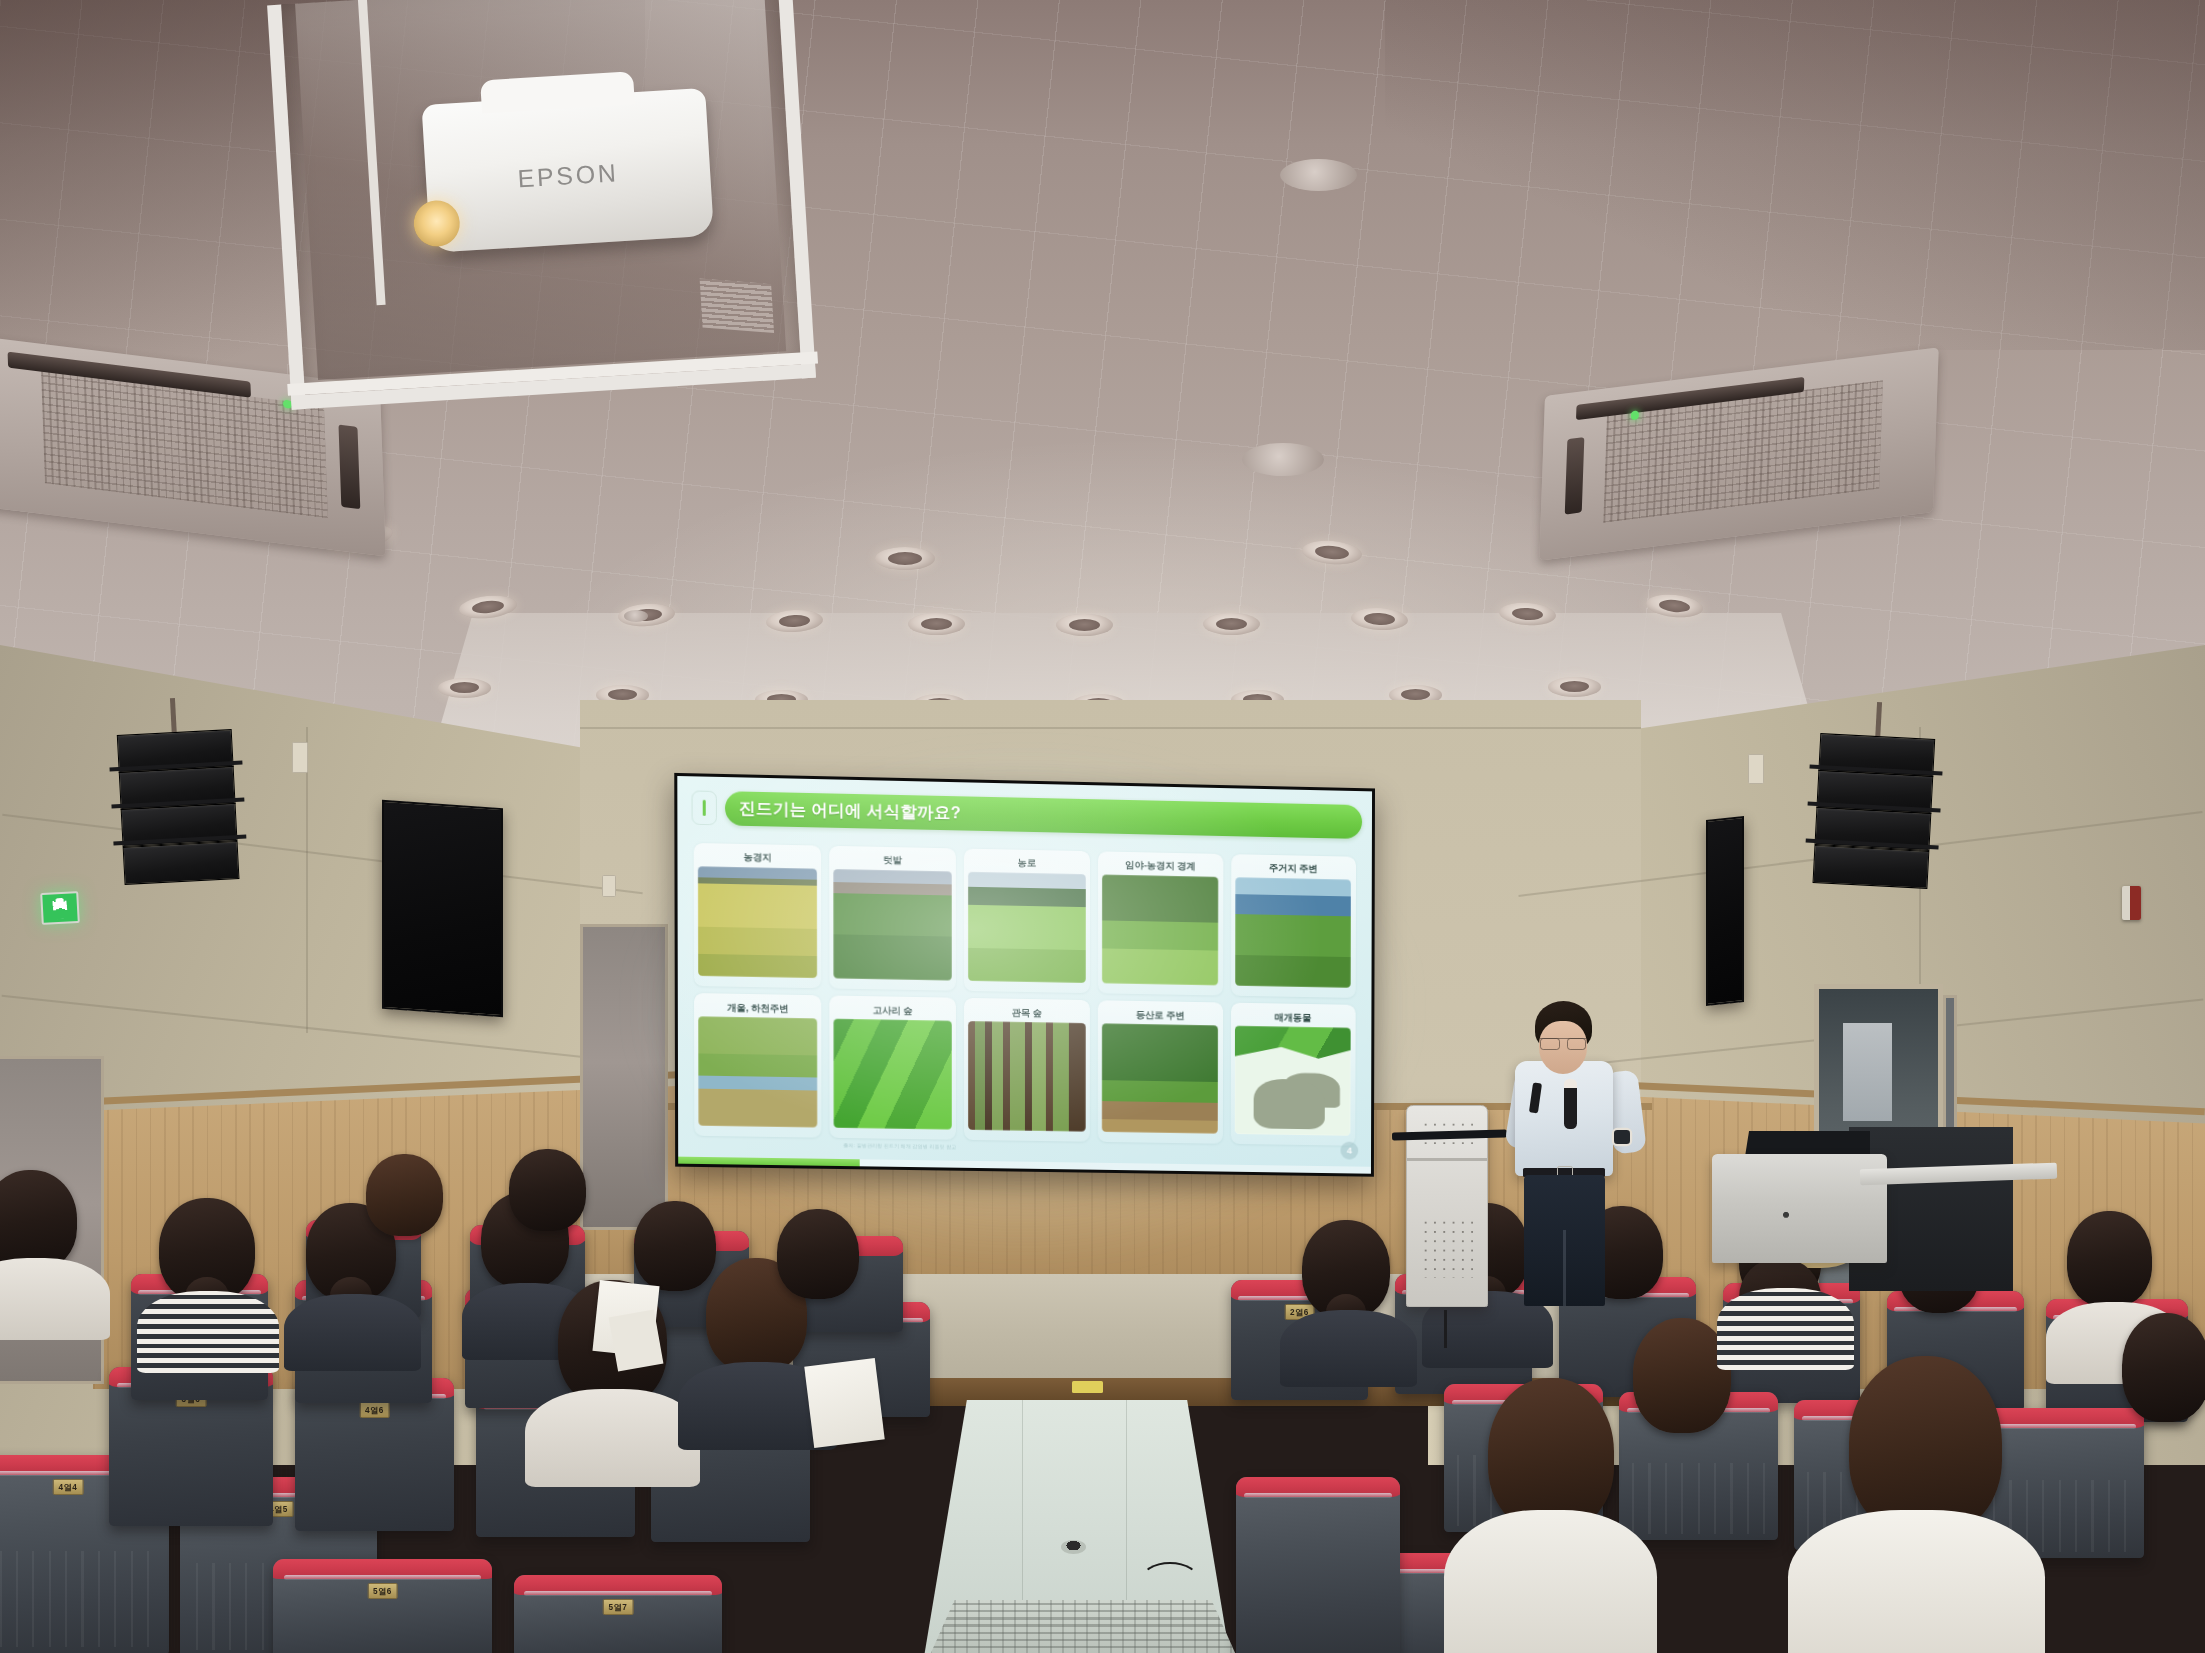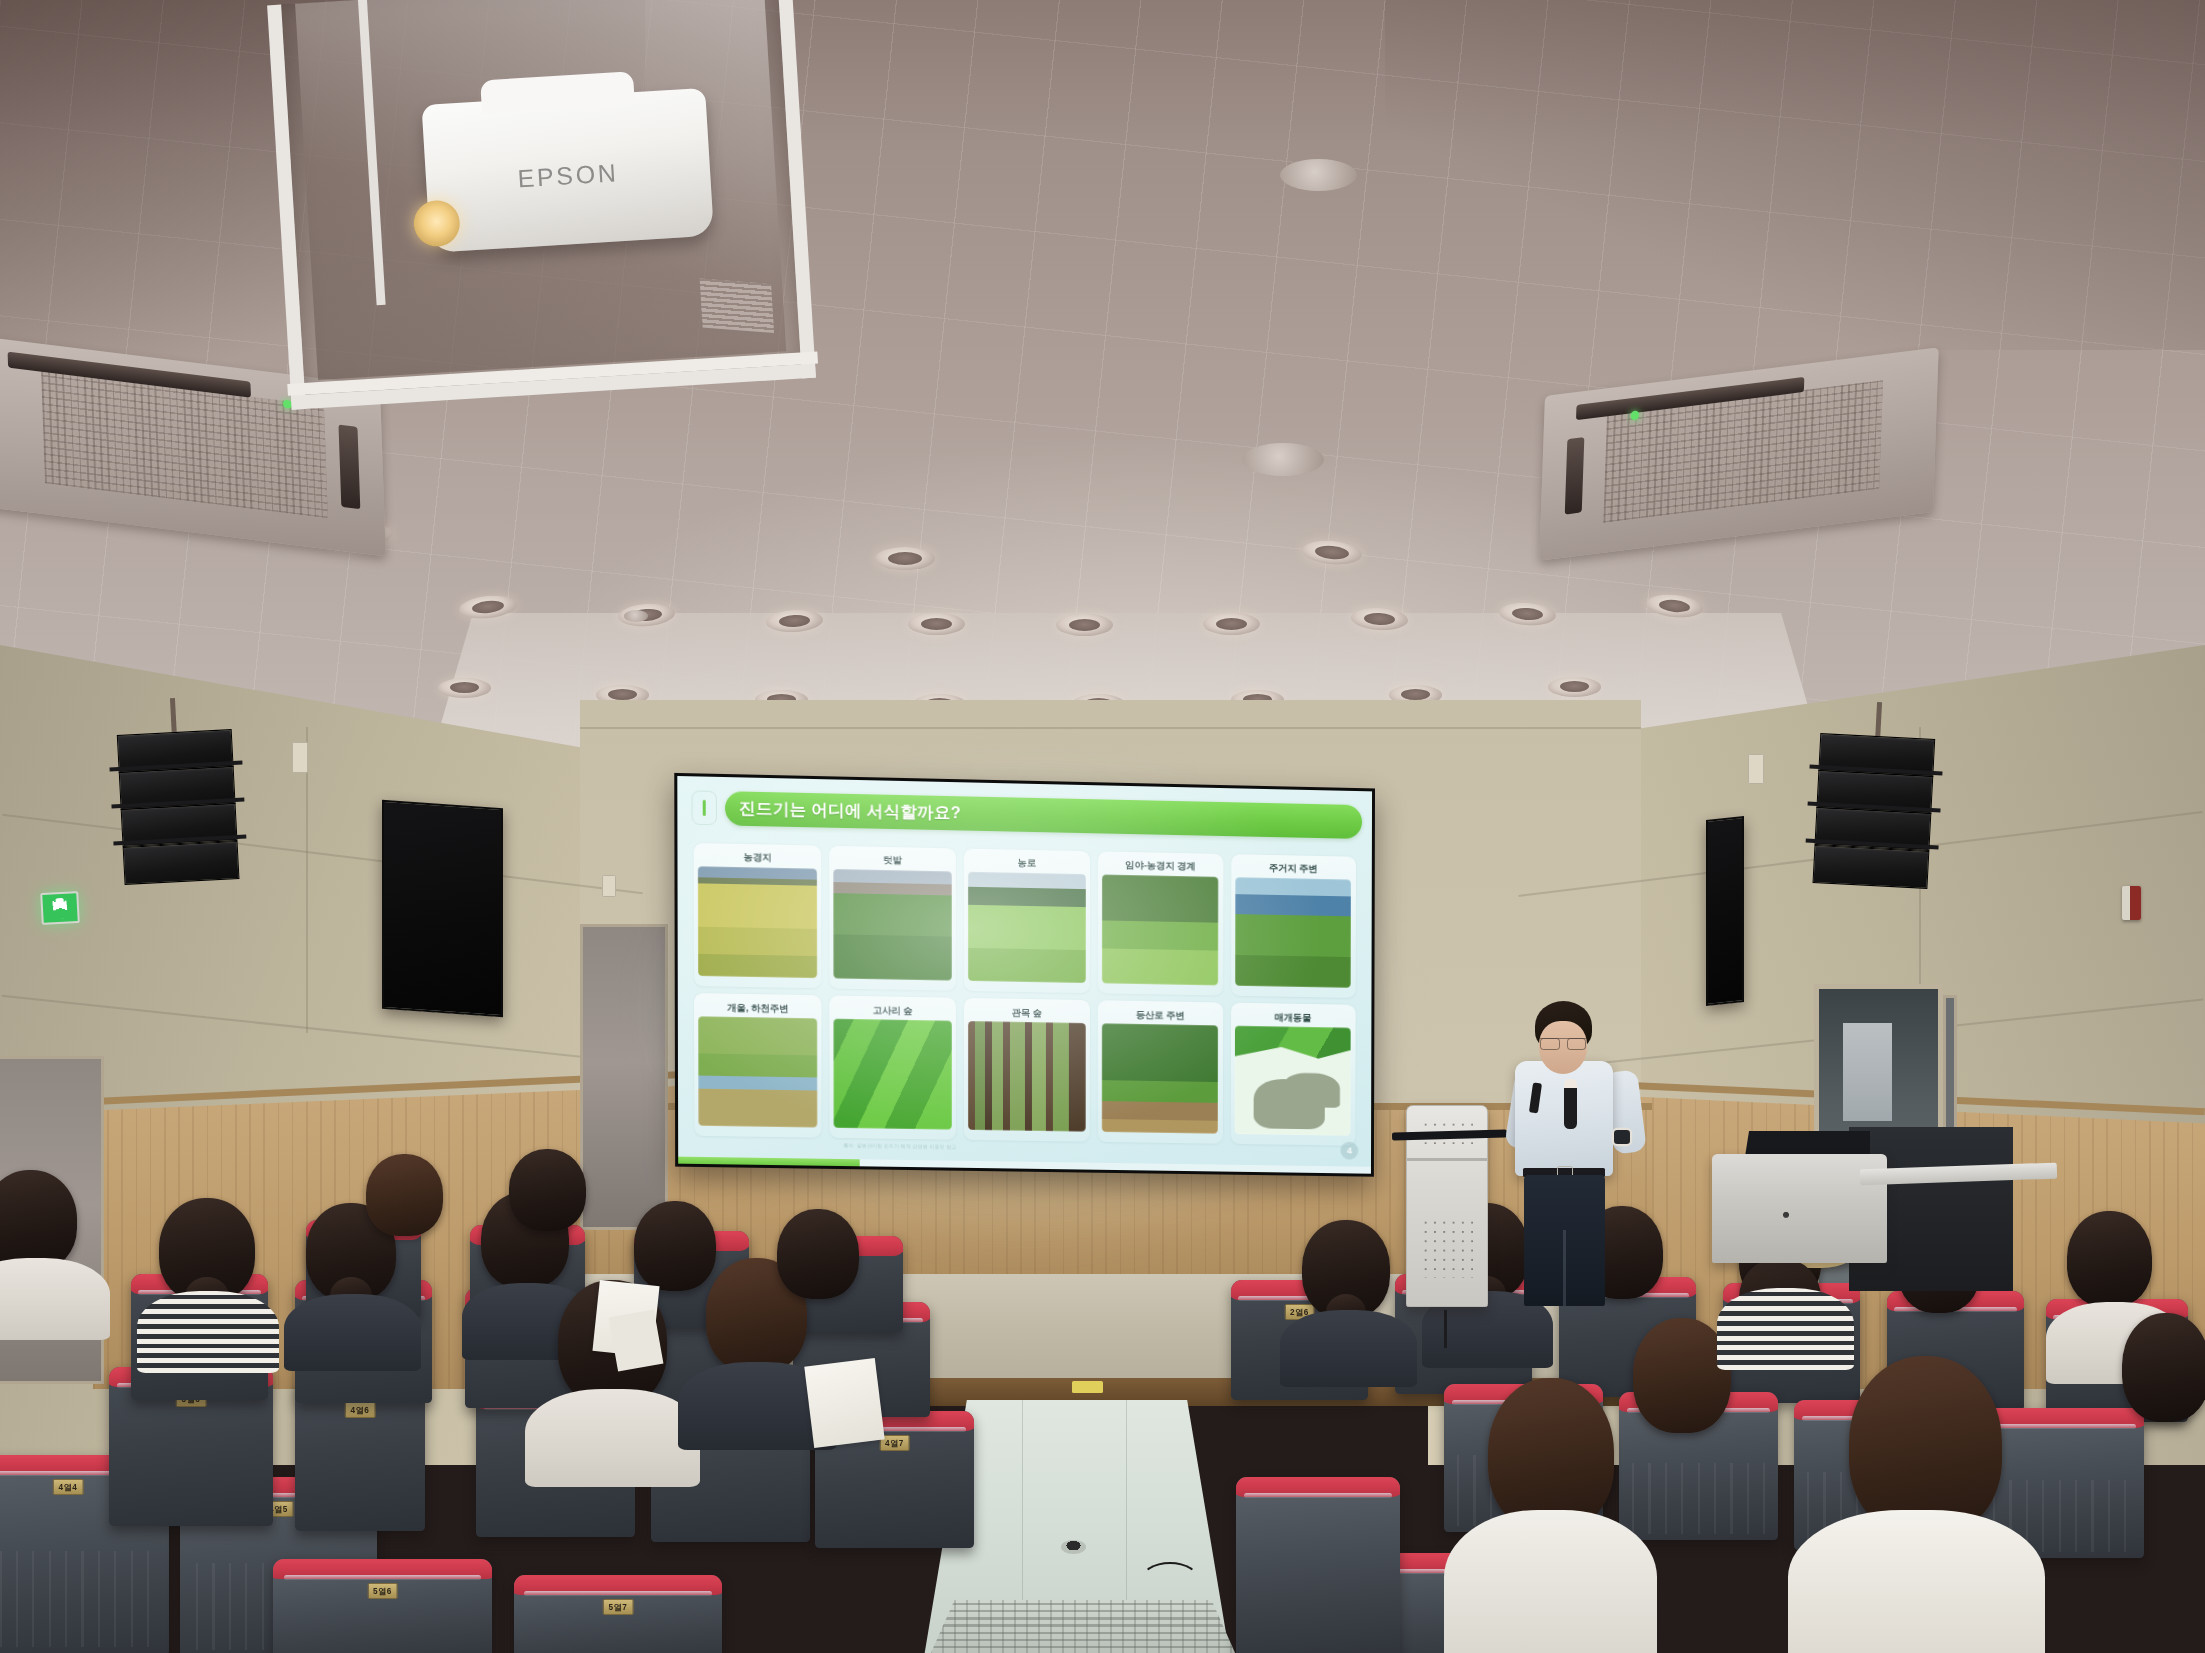--- a/index.html
+++ b/index.html
@@ -887,38 +887,33 @@
     <div class="pad" data-name="seat-cushion"></div>
     <div class="hi" data-name="seat-highlight"></div>
     <div class="plate" data-name="seat-number-plate">5열7</div>
   </div>
 
   <div class="seat dark" style="left:109px; top:1367px; width:164px; height:159px;" data-name="seat">
     <div class="pad" data-name="seat-cushion"></div>
     <div class="hi" data-name="seat-highlight"></div>
     <div class="plate" data-name="seat-number-plate">3열6</div>
   </div>
-  <div class="seat dark" style="left:295px; top:1378px; width:130px; height:153px;" data-name="seat">
+  <div class="seat dark" style="left:295px; top:1378px; width:159px; height:153px;" data-name="seat">
     <div class="pad" data-name="seat-cushion"></div>
     <div class="hi" data-name="seat-highlight"></div>
     <div class="plate" data-name="seat-number-plate">4열6</div>
   </div>
   <div class="seat dark" style="left:476px; top:1389px; width:159px; height:148px;" data-name="seat">
     <div class="pad" data-name="seat-cushion"></div>
     <div class="hi" data-name="seat-highlight"></div>
   </div>
   <div class="seat dark" style="left:651px;top:1400px; width:159px; height:142px;" data-name="seat">
     <div class="pad" data-name="seat-cushion"></div>
     <div class="hi" data-name="seat-highlight"></div>
     <div class="plate" data-name="seat-number-plate">3열7</div>
-  </div>
-  <div class="seat dark" style="left:815px;top:1411px; width:159px; height:137px;" data-name="seat">
-    <div class="pad" data-name="seat-cushion"></div>
-    <div class="hi" data-name="seat-highlight"></div>
-    <div class="plate" data-name="seat-number-plate">4열7</div>
   </div>
 
   <div class="seat dark" style="left:131px;  top:1274px; width:137px; height:126px;" data-name="seat">
     <div class="pad" data-name="seat-cushion"></div>
     <div class="hi" data-name="seat-highlight"></div>
   </div>
   <div class="seat dark" style="left:295px;  top:1280px; width:137px; height:123px;" data-name="seat">
     <div class="pad" data-name="seat-cushion"></div>
     <div class="hi" data-name="seat-highlight"></div>
   </div>

